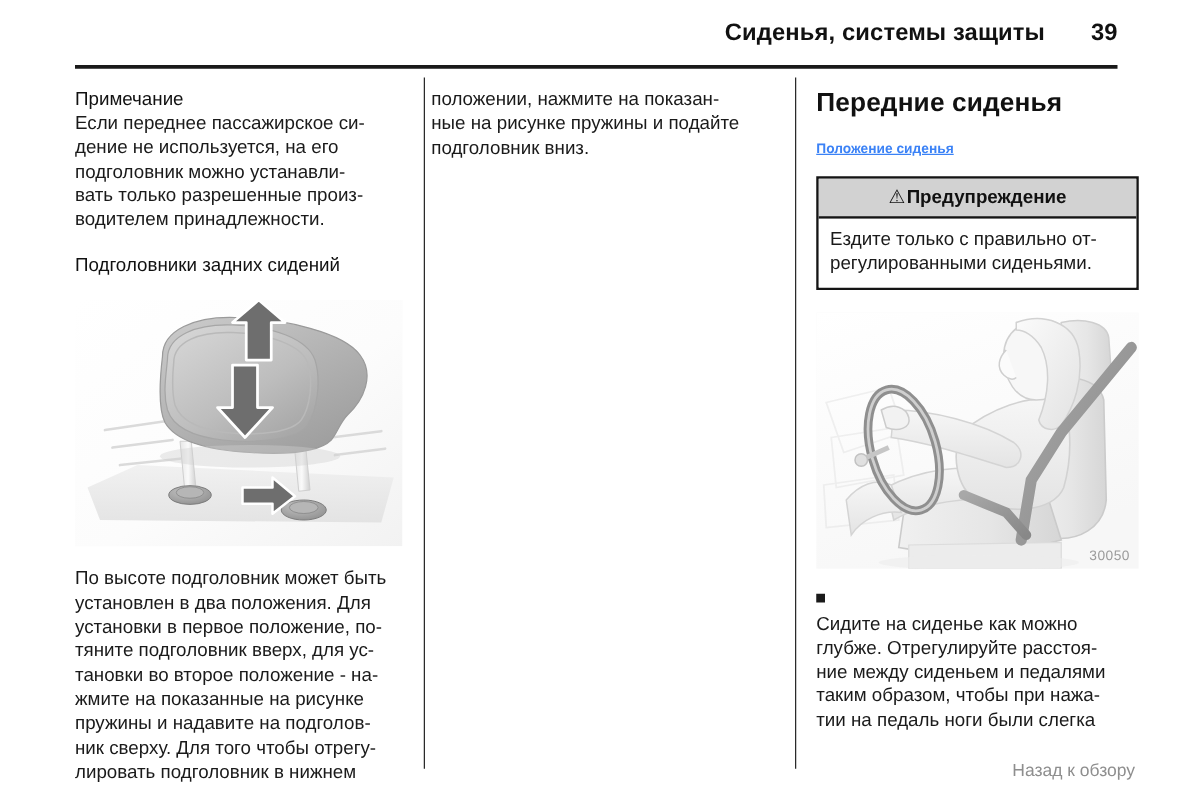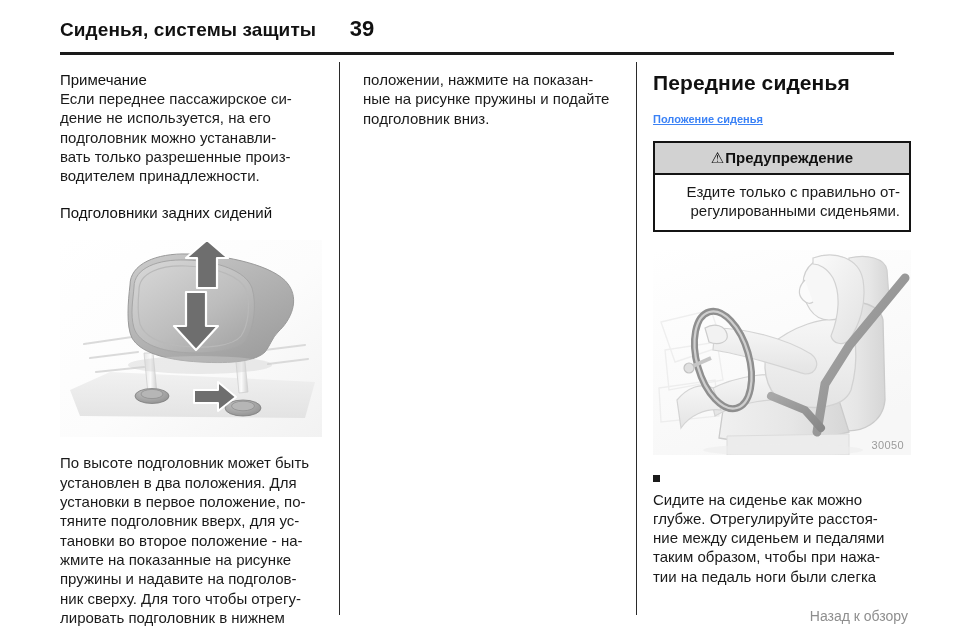--- a/index.html
+++ b/index.html
@@ -17,30 +17,30 @@
   }
 
   
   .page-header {
     position: absolute;
     left: 60px;
     top: 16px;
     width: 834px;
     display: flex;
     align-items: baseline;
-    justify-content: flex-start;
+    justify-content: flex-end;
   }
   .header-title {
     font-size: 19px;
     font-weight: bold;
     letter-spacing: 0.1px;
     color: #111111;
   }
   .header-pagenum {
-    font-size: 22px;
+    font-size: 19px;
     font-weight: bold;
     color: #111111;
     width: 58px;
     text-align: right;
   }
   .header-rule {
     position: absolute;
     left: 60px;
     top: 52px;
     width: 834px;
@@ -58,21 +58,21 @@
   }
   .divider-1 { left: 339px; }
   .divider-2 { left: 636px; }
 
   
   .col {
     position: absolute;
     top: 70px;
   }
   .col-1 { left: 60px; width: 262px; }
-  .col-2 { left: 363px; width: 262px; }
+  .col-2 { left: 345px; width: 262px; }
   .col-3 { left: 653px; width: 262px; }
 
   .h-bold {
     font-size: 15px;
     font-weight: normal;
     line-height: 19px;
     margin: 0 0 0 0;
     color: #111111;
   }
   .h1-title {
@@ -125,21 +125,20 @@
     font-size: 15px;
     line-height: 15px;
     font-weight: normal;
     transform: translateY(0px);
   }
   .warning-body {
     background: #ffffff;
     padding: 7px 9px 9px 9px;
     font-size: 15px;
     line-height: 19.3px;
-    text-align: right;
   }
   .warning-body .ln { display: block; white-space: pre; }
 
   
   .figure {
     position: relative;
     background: #fbfbfb;
     overflow: hidden;
   }
   .fig-headrest {

